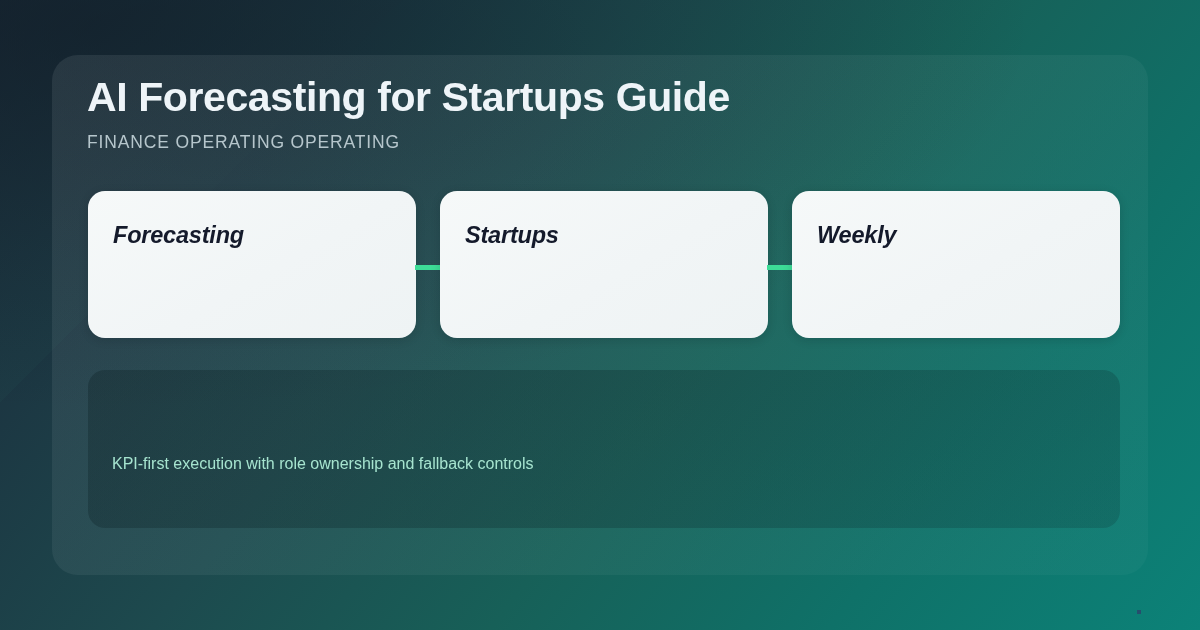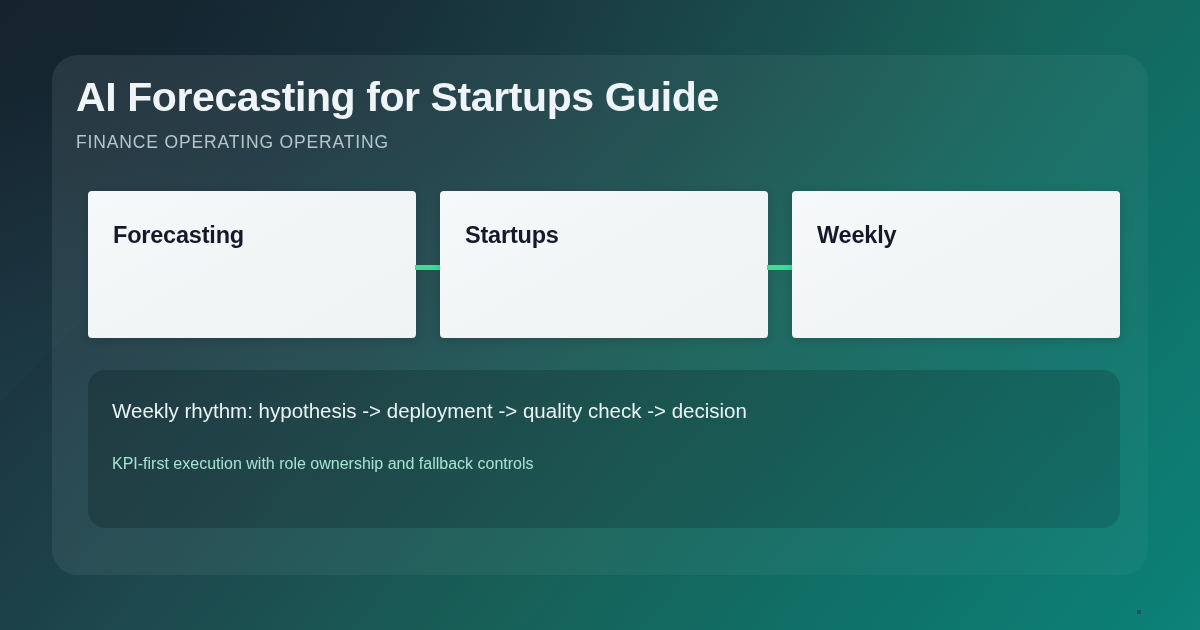--- a/index.html
+++ b/index.html
@@ -51,21 +51,21 @@
     width: 1096px;
     height: 520px;
     border-radius: 26px;
     background: linear-gradient(135deg,
       rgba(236,247,248,0.085) 0%,
       rgba(236,247,248,0.055) 45%,
       rgba(236,247,248,0.030) 100%);
   }
 
   
-  #header { position: absolute; left: 24px; top: 18px; right: 36px; }
+  #header { position: absolute; left: 35px; top: 18px; right: 36px; }
 
   #page-title {
     font-size: 41px;
     font-weight: bold;
     color: #eef4f8;
     letter-spacing: -0.4px;
     line-height: 1.18;
     white-space: nowrap;
   }
 
@@ -84,23 +84,24 @@
     top: 136px;
     width: 1032px;
     height: 147px;
     display: flex;
     gap: 24px;
   }
 
   .step-card {
     flex: 1 1 0;
     position: relative;
-    border-radius: 4px;
+    border-radius: 17px;
     background: linear-gradient(150deg, #f6f9f9 0%, #f1f5f6 55%, #eef3f4 100%);
     box-shadow: 0 2px 10px rgba(7,20,26,0.16);
+    font-style: italic;
   }
 
   .step-label {
     position: absolute;
     left: 25px;
     top: 31px;
     font-size: 23.5px;
     font-weight: bold;
     color: #141a2b;
     letter-spacing: -0.2px;
@@ -188,19 +189,18 @@
 
     <div class="step-card">
       <div class="step-label">Weekly</div>
       <div class="step-connector"></div>
     </div>
 
 
   </div>
 
   <div id="footer-panel">
-    <div id="footer-headline">Weekly rhythm: hypothesis -&gt; deployment -&gt; quality check -&gt; decision</div>
     <div id="footer-subtext">KPI-first execution with role ownership and fallback controls</div>
   </div>
 
 </div>
 
 <div id="artifact-dot"></div>
 
 </body></html>

